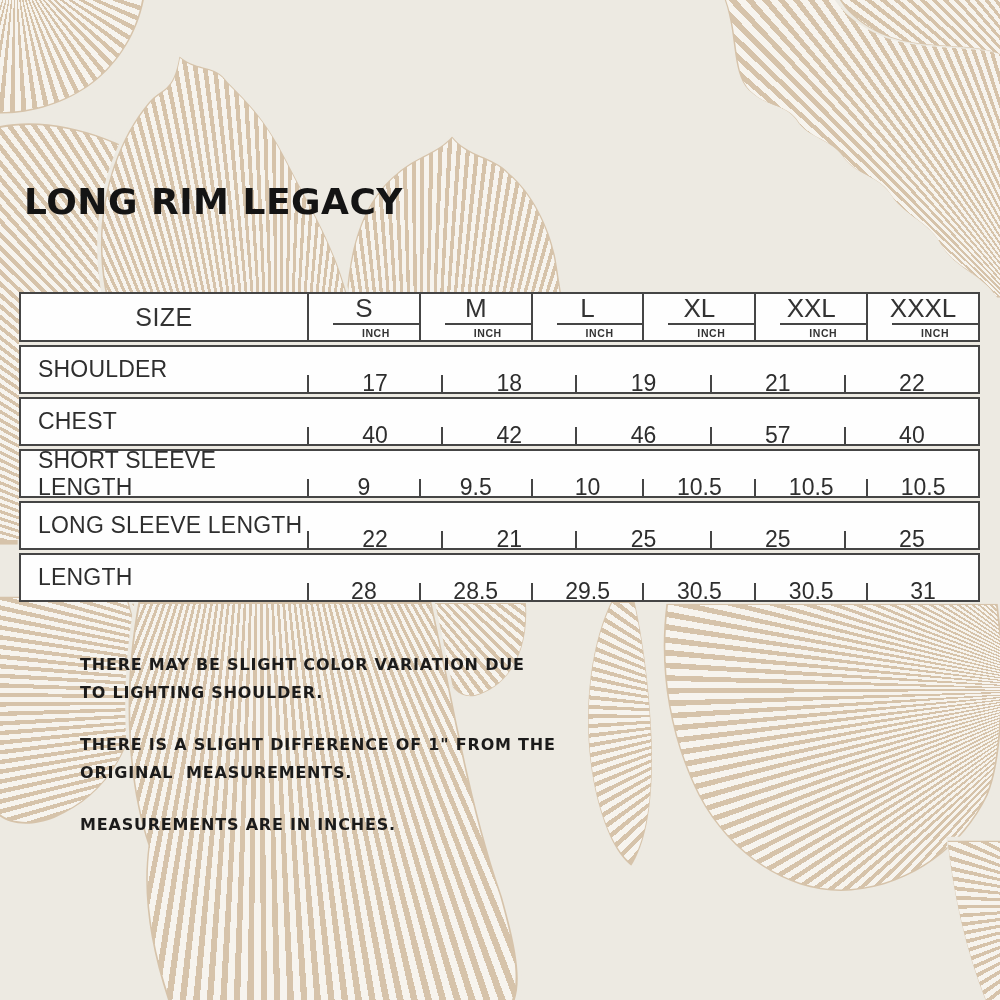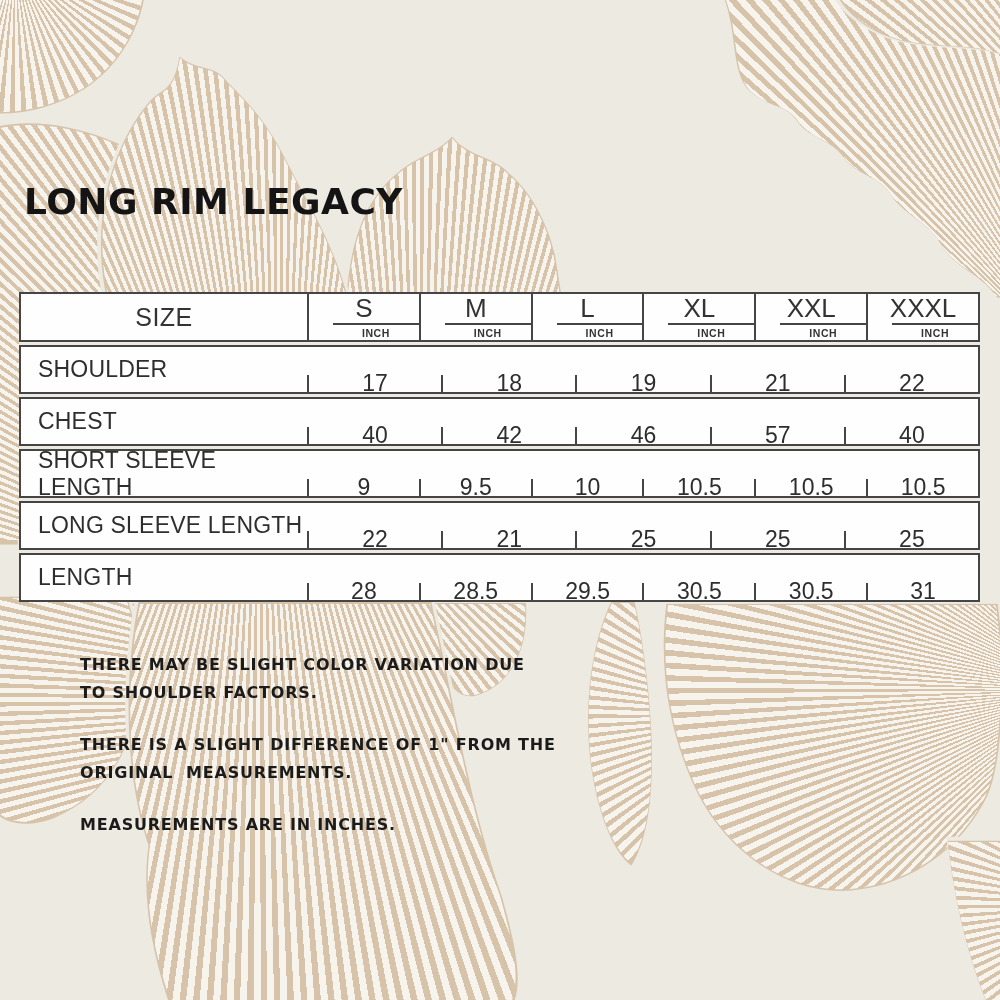--- a/index.html
+++ b/index.html
@@ -169,19 +169,19 @@
       <div class="val">29.5</div>
       <div class="val">30.5</div>
       <div class="val">30.5</div>
       <div class="val">31</div>
     </div>
 
   </div>
 
   <div class="notes">
     <p>THERE MAY BE SLIGHT COLOR VARIATION DUE
-TO SHOULDER FACTORS.</p>
+TO LIGHTING SHOULDER.</p>
     <p>THERE IS A SLIGHT DIFFERENCE OF 1" FROM THE
 ORIGINAL  MEASUREMENTS.</p>
     <p>MEASUREMENTS ARE IN INCHES.</p>
   </div>
 
 </div>
 
 </body></html>

